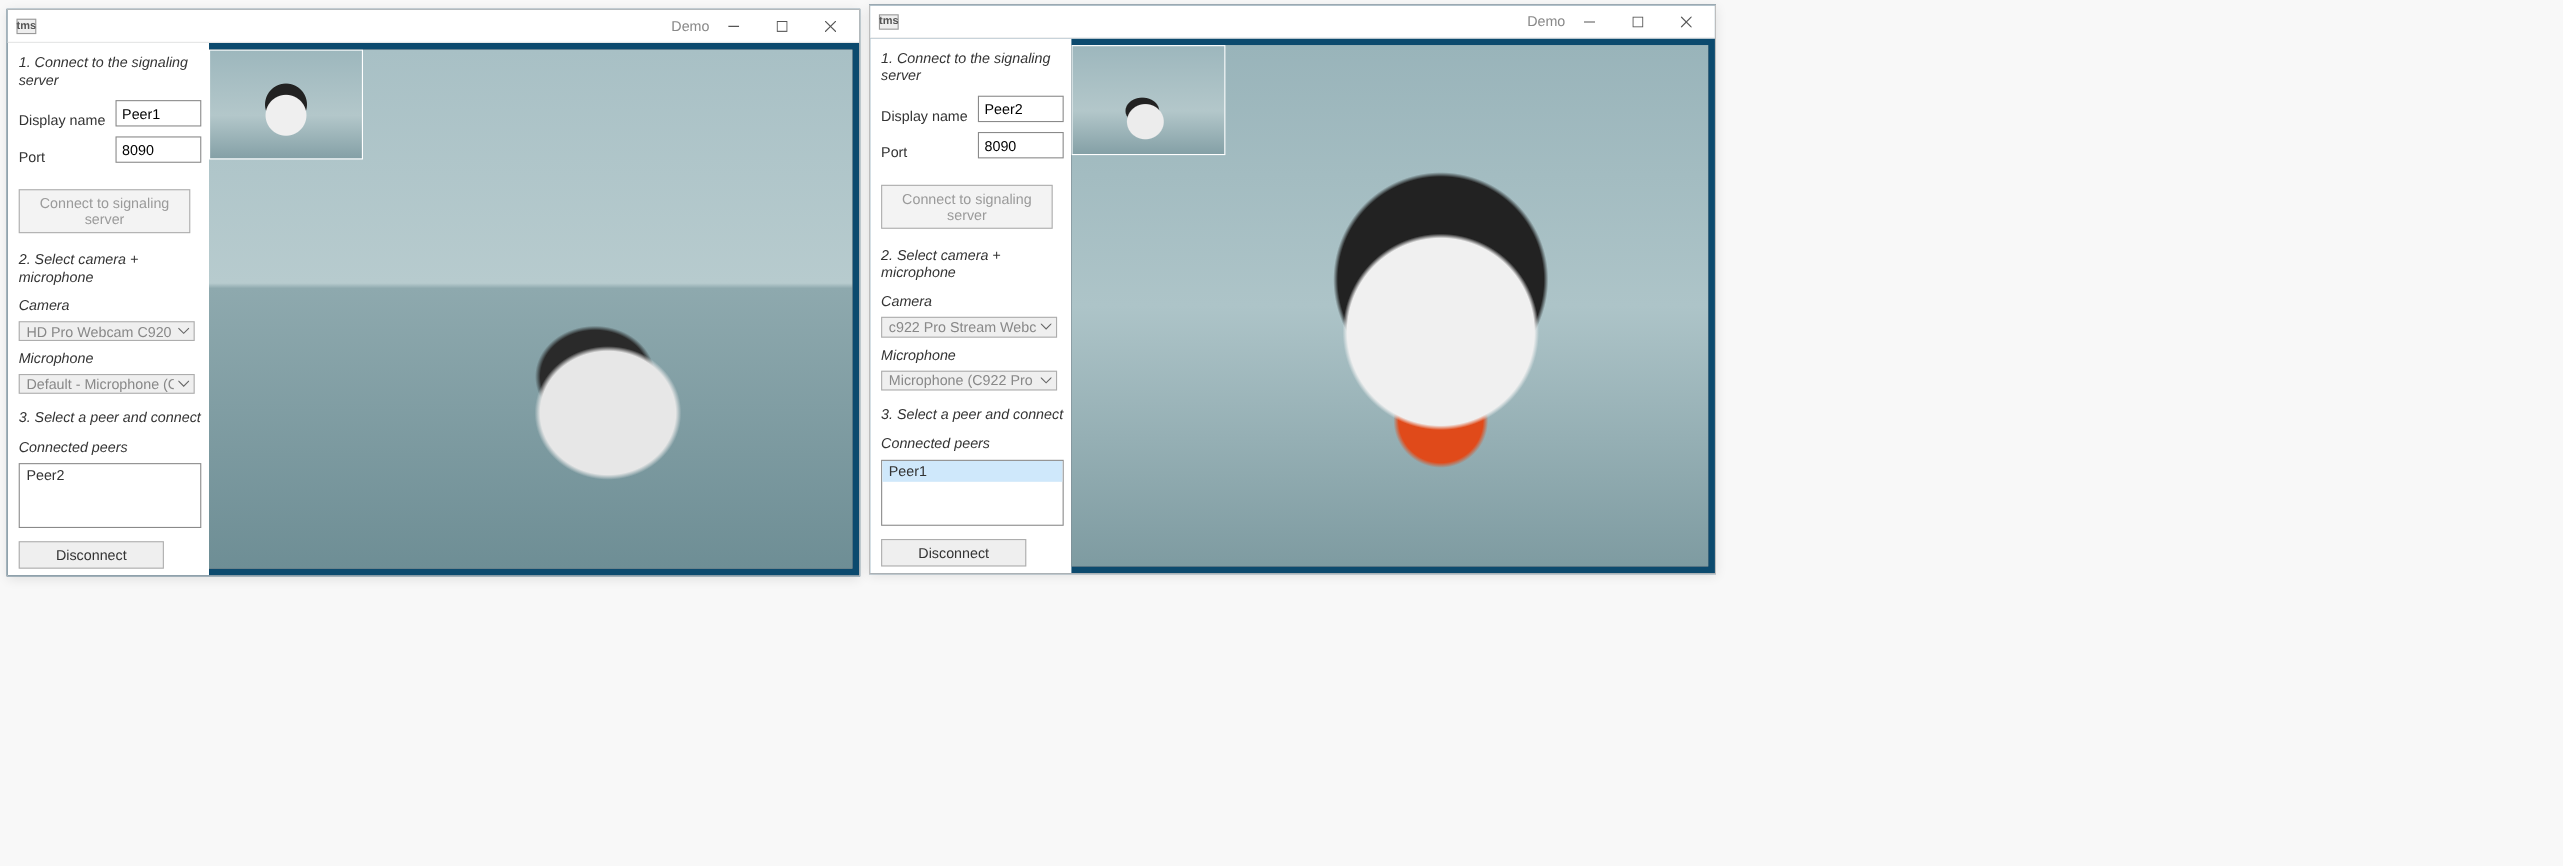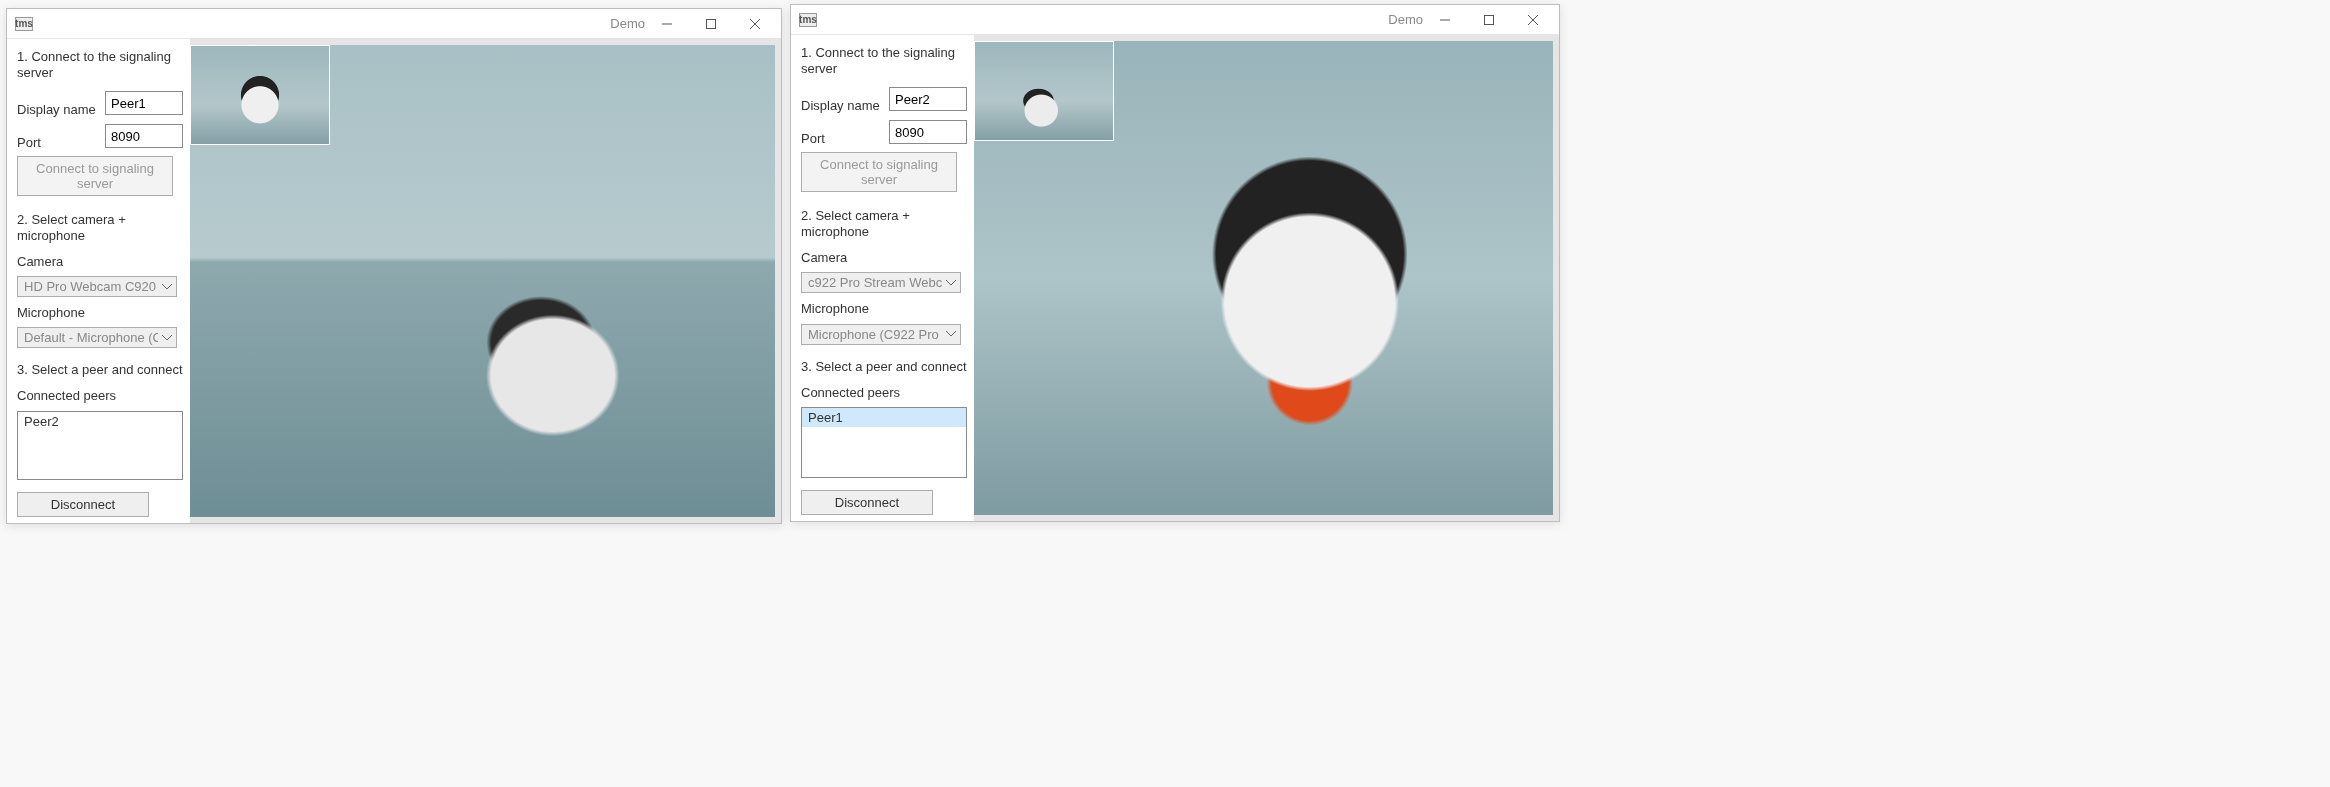--- a/index.html
+++ b/index.html
@@ -18,21 +18,21 @@
     top: 0; left: 10px;
     color: #1818c8;
     font-family: Consolas, monospace;
     font-size: 14px;
     white-space: pre;
     z-index: 0;
   }
 
   .window {
     position: absolute;
-    background: #e5e5e5;
+    background: #0c4a6e;
     border: 1px solid #bdbdbd;
     box-shadow: 0 2px 10px rgba(0,0,0,0.1);
     display: flex;
     flex-direction: column;
   }
   .window.w1 { left: 6px; top: 8px; width: 776px; height: 516px; }
   .window.w2 { left: 790px; top: 4px; width: 770px; height: 518px; }
 
   .titlebar {
     height: 30px;
@@ -88,20 +88,21 @@
     background: #888;
     margin: 6px 6px 6px 0;
     overflow: hidden;
   }
 
   .section-label {
     color: #333;
     margin-top: 4px;
     margin-bottom: 2px;
     line-height: 1.25;
+    font-style: italic;
   }
   .row {
     display: flex;
     align-items: center;
     gap: 6px;
     margin-top: 2px;
   }
   .row label { width: 82px; margin-top: 12px; }
   input[type=text] {
     border: 1px solid #8a8a8a;
@@ -120,21 +121,21 @@
     font-size: 13px;
     color: #333;
     cursor: pointer;
   }
   button.std:disabled {
     color: #9a9a9a;
     background: #f3f3f3;
     cursor: default;
   }
   button.std.full { width: 132px; text-align: center; }
-  button.std.connect { width: 156px; margin-top: 2px; }
+  button.std.connect { width: 156px; margin-top: 18px; }
 
   .combo {
     display: flex;
     align-items: center;
     border: 1px solid #adadad;
     background: #efefef;
     height: 26px;
     width: 160px;
     color: #888;
     cursor: default;

